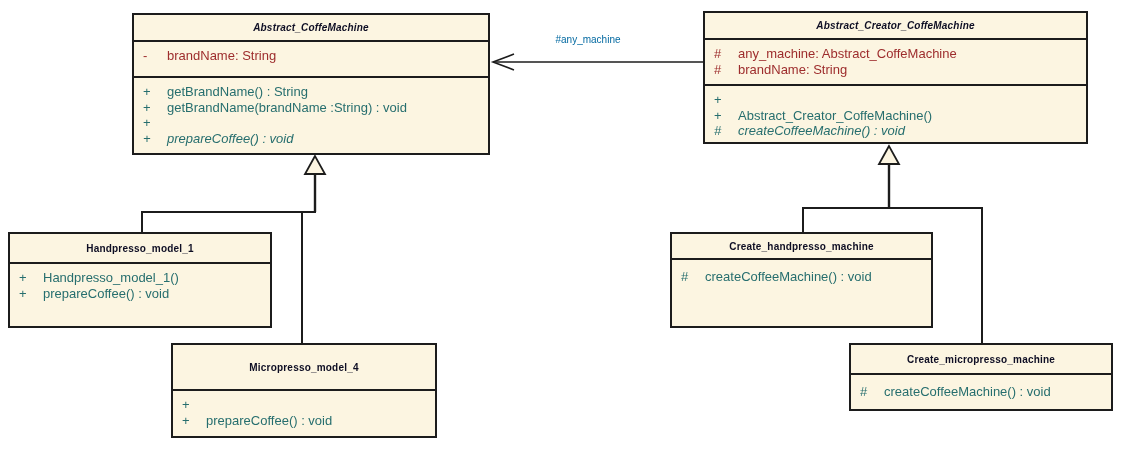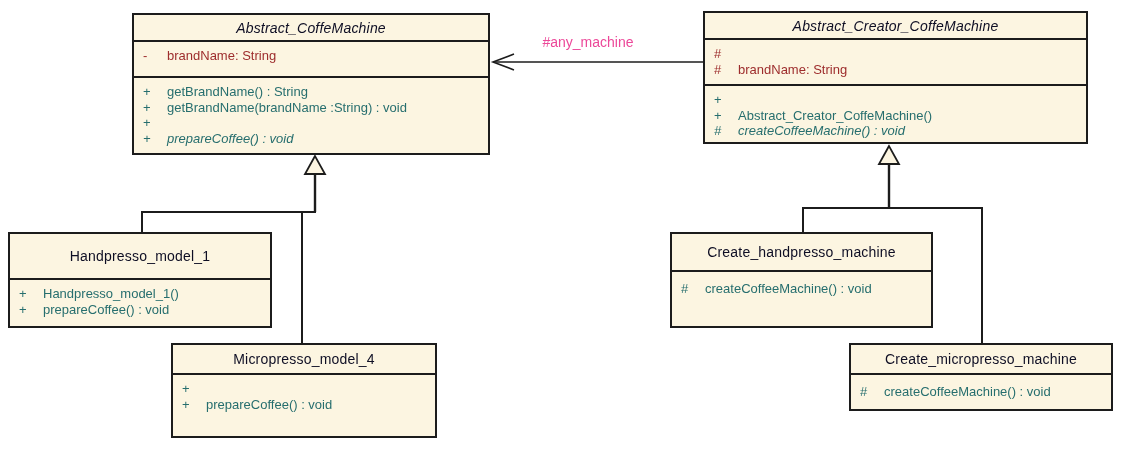--- a/index.html
+++ b/index.html
@@ -3,31 +3,31 @@
 <meta charset="utf-8">
 <style>
   html,body{margin:0;padding:0;background:#ffffff;}
   body{width:1123px;height:450px;position:relative;overflow:hidden;
        font-family:"Liberation Sans","DejaVu Sans",sans-serif;}
   .connectors{position:absolute;left:0;top:0;z-index:1;}
   .uml-class{position:absolute;box-sizing:border-box;z-index:2;
              background:#fcf5e1;border:2px solid #1c1c1c;
              display:flex;flex-direction:column;}
   .uml-title{flex:none;display:flex;align-items:center;justify-content:center;
-             font-weight:normal;font-size:14px;letter-spacing:0.2px;color:#0e0e24;}
+             font-weight:bold;font-size:10px;letter-spacing:0.2px;color:#0e0e24;}
   .abstract > .uml-title{font-style:italic;}
   .compartment{border-top:2px solid #1c1c1c;box-sizing:border-box;padding-top:6px;}
   .compartment.grow{flex:1;}
   .member{display:flex;font-size:13px;line-height:15.5px;white-space:nowrap;}
   .member .vis{flex:none;width:24px;padding-left:9px;}
   .attr{color:#9d2c2c;}
   .meth{color:#266e6e;}
   .italic{font-style:italic;}
   .assoc-label{position:absolute;z-index:3;left:508px;top:34px;width:160px;
-               text-align:center;font-size:14px;color:#ec4899;}
+               text-align:center;font-size:10px;color:#0369a1;}
 </style>
 </head>
 <body>
 
 <svg class="connectors" width="1123" height="450" viewBox="0 0 1123 450">
 
   <g>
     <line x1="703" y1="62" x2="494" y2="62" stroke="#1c1c1c" stroke-width="1.6"></line>
     <path d="M514,54 L493,62 L514,70" fill="none" stroke="#1c1c1c" stroke-width="1.6"></path>
   </g>
@@ -76,20 +76,21 @@
       <span class="sig">prepareCoffee() : void</span>
     </div>
   </div>
 </div>
 
 <div class="uml-class abstract" style="left:703px;top:11px;width:385px;height:133px;">
   <div class="uml-title" style="height:25px;">Abstract_Creator_CoffeMachine</div>
   <div class="compartment" style="height:46px;">
     <div class="member attr">
       <span class="vis">#</span>
+      <span class="sig">any_machine: Abstract_CoffeMachine</span>
     </div>
     <div class="member attr">
       <span class="vis">#</span>
       <span class="sig">brandName: String</span>
     </div>
   </div>
   <div class="compartment grow">
     <div class="member meth">
       <span class="vis">+</span>
     </div>
@@ -98,48 +99,48 @@
       <span class="sig">Abstract_Creator_CoffeMachine()</span>
     </div>
     <div class="member meth italic">
       <span class="vis">#</span>
       <span class="sig">createCoffeeMachine() : void</span>
     </div>
   </div>
 </div>
 
 <div class="uml-class" style="left:8px;top:232px;width:264px;height:96px;">
-  <div class="uml-title" style="height:44px;border-radius:13px;">Handpresso_model_1</div>
+  <div class="uml-title" style="height:28px;border-radius:13px;">Handpresso_model_1</div>
   <div class="compartment grow">
     <div class="member meth">
       <span class="vis">+</span>
       <span class="sig">Handpresso_model_1()</span>
     </div>
     <div class="member meth">
       <span class="vis">+</span>
       <span class="sig">prepareCoffee() : void</span>
     </div>
   </div>
 </div>
 
 <div class="uml-class" style="left:171px;top:343px;width:266px;height:95px;">
-  <div class="uml-title" style="height:28px;">Micropresso_model_4</div>
+  <div class="uml-title" style="height:44px;">Micropresso_model_4</div>
   <div class="compartment grow">
     <div class="member meth">
       <span class="vis">+</span>
     </div>
     <div class="member meth">
       <span class="vis">+</span>
       <span class="sig">prepareCoffee() : void</span>
     </div>
   </div>
 </div>
 
 <div class="uml-class" style="left:670px;top:232px;width:263px;height:96px;">
-  <div class="uml-title" style="height:36px;">Create_handpresso_machine</div>
+  <div class="uml-title" style="height:24px;">Create_handpresso_machine</div>
   <div class="compartment grow" style="padding-top:9px;">
     <div class="member meth">
       <span class="vis">#</span>
       <span class="sig">createCoffeeMachine() : void</span>
     </div>
   </div>
 </div>
 
 <div class="uml-class" style="left:849px;top:343px;width:264px;height:68px;">
   <div class="uml-title" style="height:28px;">Create_micropresso_machine</div>

